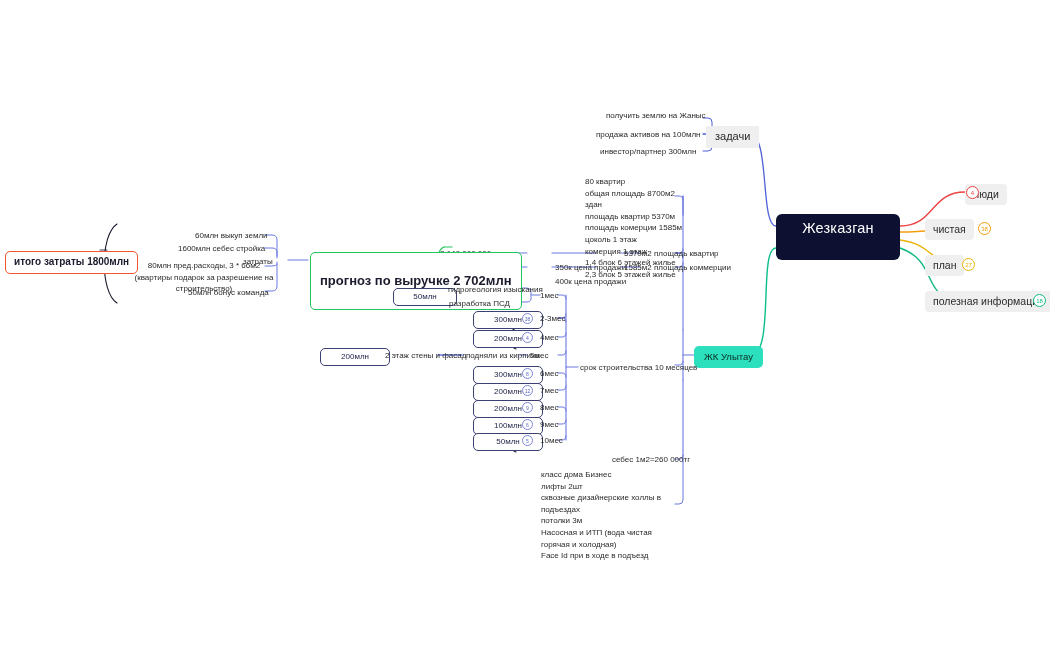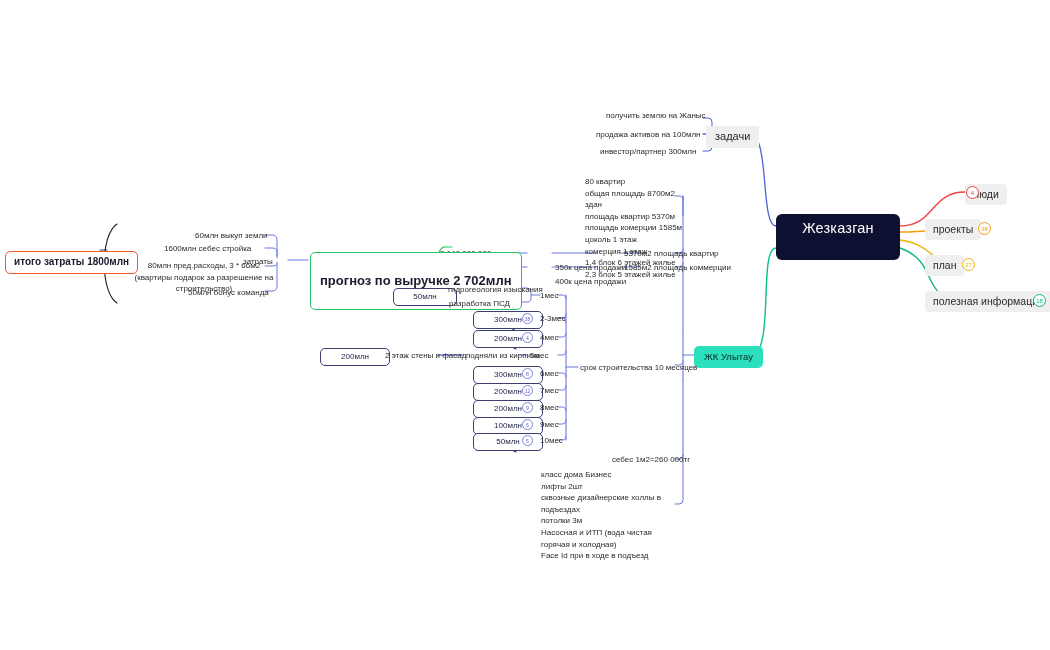--- a/index.html
+++ b/index.html
@@ -178,21 +178,21 @@
   </div>
 
   <div class="node rbranch" style="left:965px;top:184px;">
     <span>люди</span>
   </div>
   <div class="badge" style="left:966px;top:186px;color:#ef4444;">
       <span>4</span>
     </div>
 
   <div class="node rbranch" style="left:925px;top:219px;">
-    <span>проекты</span>
+    <span>чистая</span>
   </div>
   <div class="badge" style="left:978px;top:222px;color:#f59e0b;">
       <span>38</span>
     </div>
 
   <div class="node rbranch" style="left:925px;top:255px;">
     <span>план</span>
   </div>
   <div class="badge" style="left:962px;top:258px;color:#eab308;">
       <span>27</span>
@@ -237,21 +237,21 @@
 
   <div class="node boxed green" style="left:310px;top:252px;">
     <span>прогноз по выручке 2 702млн</span>
   </div>
 
   <div class="node txt" style="left:243px;top:257px;">
     <span>затраты</span>
   </div>
 
   <div class="node txt" style="left:195px;top:231px;"><span>60млн выкуп земли</span></div>
-  <div class="node txt" style="left:164px;top:244px;"><span>1600млн себес стройка</span></div>
+  <div class="node txt" style="left:178px;top:244px;"><span>1600млн себес стройка</span></div>
   <div class="node txt multi" style="left:120px;top:260px;width:146px;text-align:center;margin-left:11px;"><span>80млн пред.расходы, 3 * 66м2 (квартиры подарок за разрешение на строительство)</span></div>
   <div class="node txt" style="left:188px;top:288px;"><span>50млн бонус команда</span></div>
 
   <div class="node boxed orange" style="left:5px;top:251px;">
     <span>итого затраты 1800млн</span>
   </div>
 
   <div class="node boxed" style="left:393px;top:288px;width:32px;"><span>50млн</span></div>
   <div class="node txt" style="left:448px;top:285px;"><span>гидрогеология изыскания</span></div>
   <div class="node txt" style="left:449px;top:299px;"><span>разработка ПСД</span></div>

